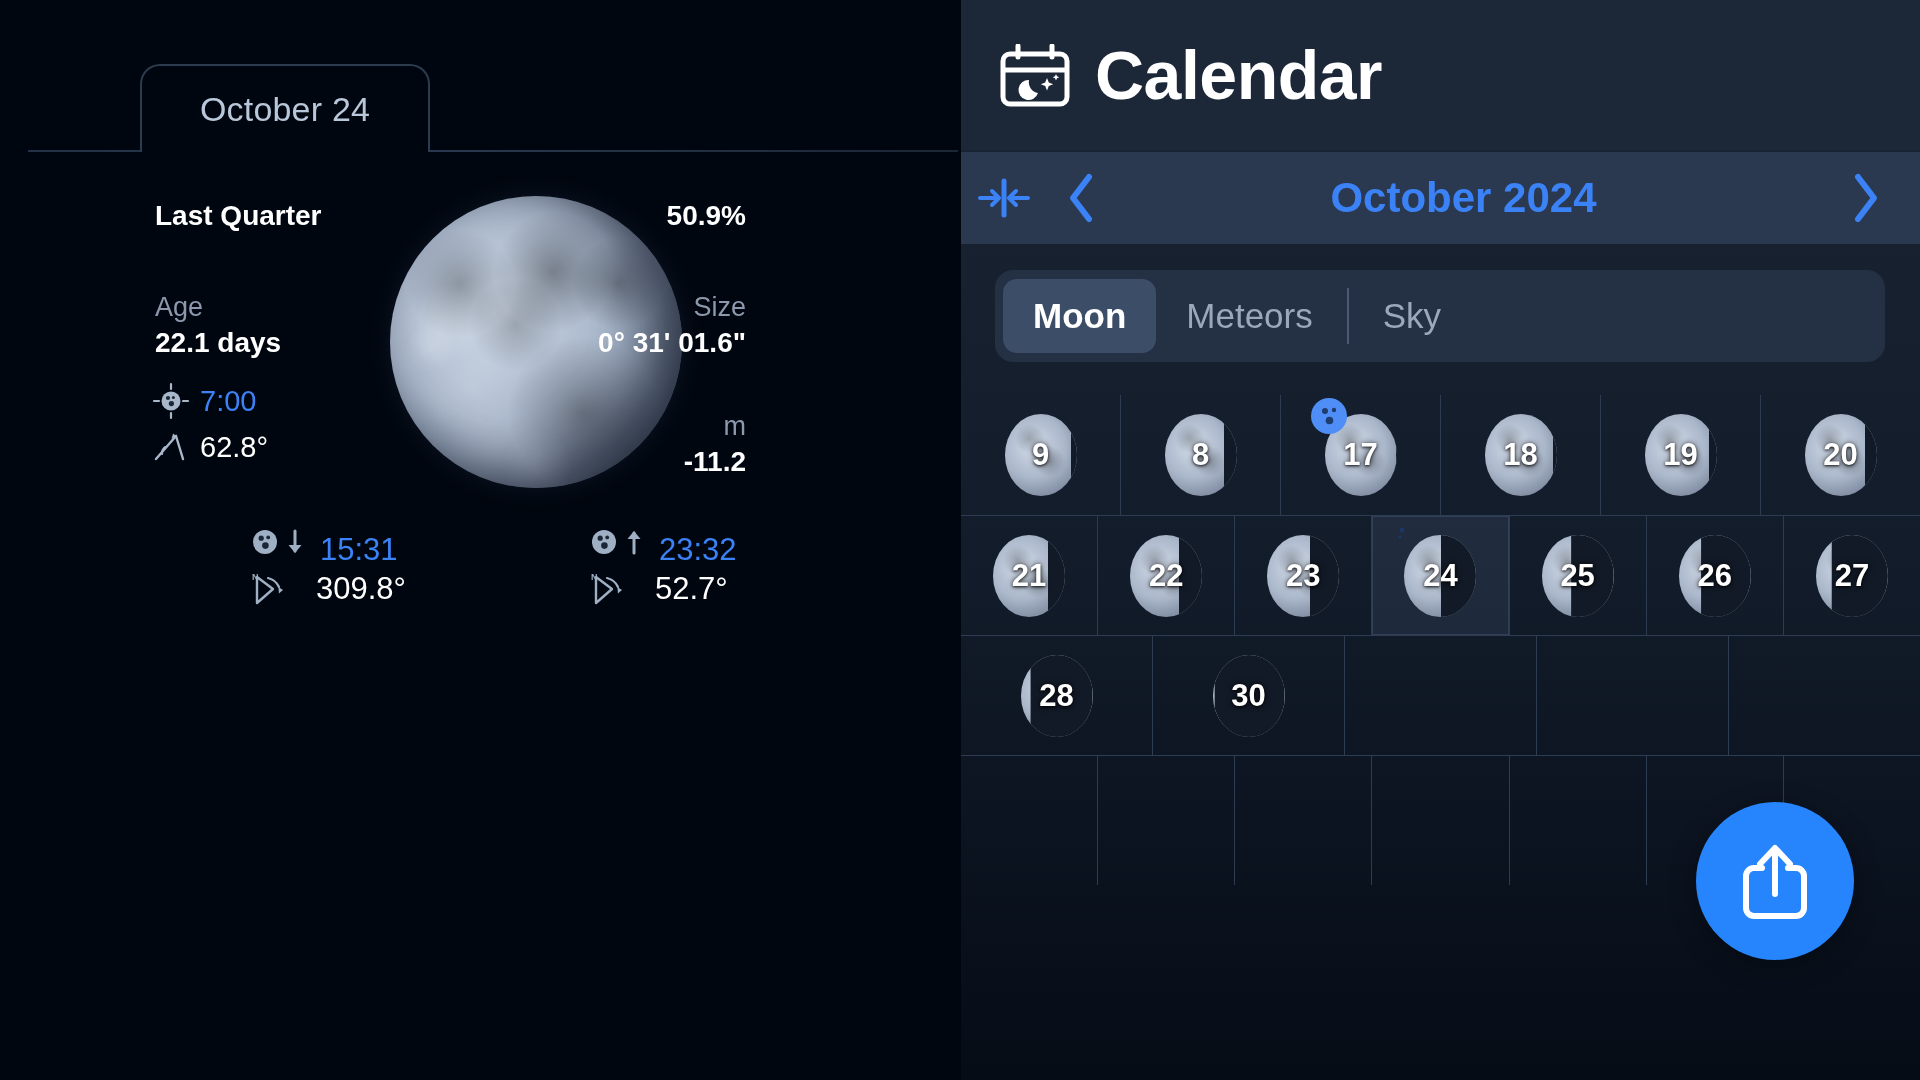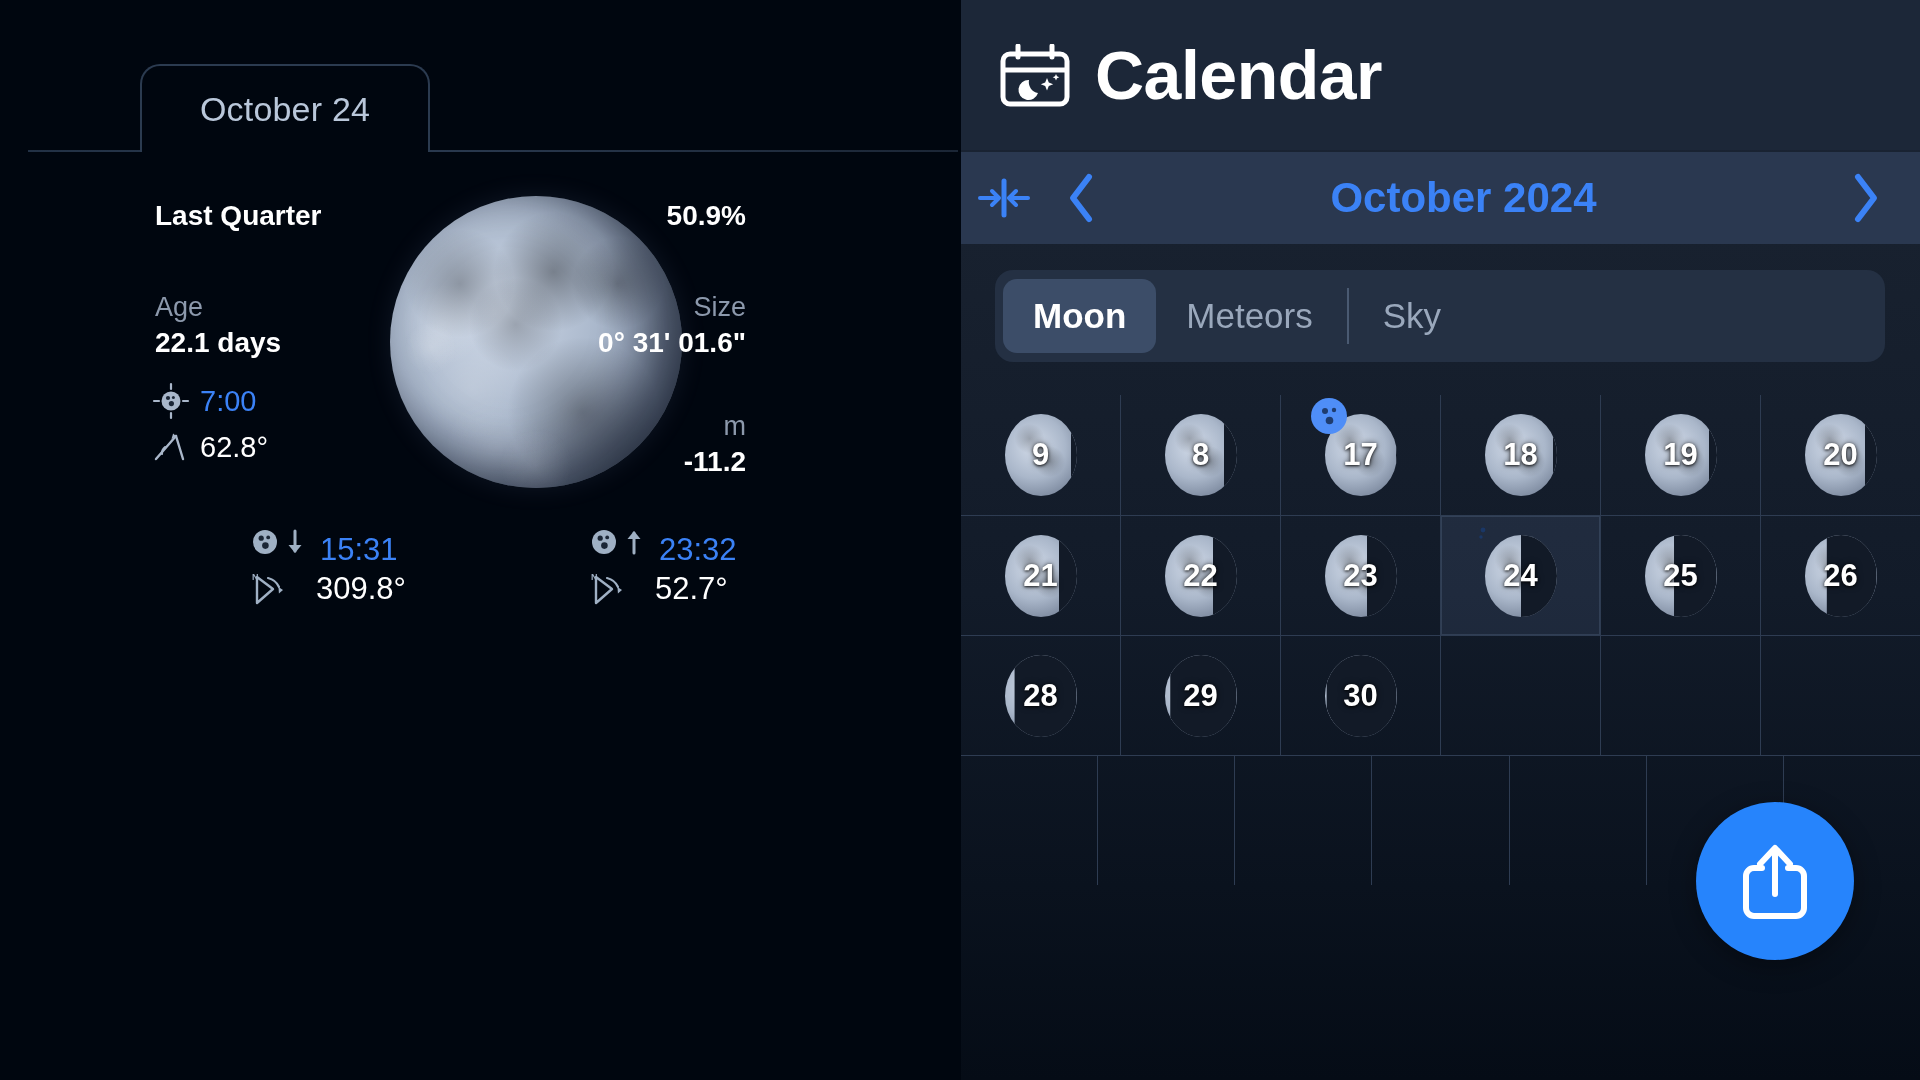--- a/index.html
+++ b/index.html
@@ -467,36 +467,36 @@
             </div>
           </div>
           <div class="grid-cell">
             <div class="daymoon">
               <div class="dm-disc">
                 <div class="dm-shadow" style="width: 100%; right: 0px; border-radius: 50%; clip-path: inset(0px 0px 0px 31%);"></div>
               </div>
               <span class="daynum">26</span>
             </div>
           </div>
+          <div class="grid-cell">
+            <div class="daymoon">
+              <div class="dm-disc">
+                <div class="dm-shadow" style="width: 100%; right: 0px; border-radius: 50%; clip-path: inset(0px 0px 0px 22%);"></div>
+              </div>
+              <span class="daynum">27</span>
+            </div>
+          </div>
         </div>
       <div class="grid-row" id="row2">
           <div class="grid-cell">
             <div class="daymoon">
               <div class="dm-disc">
                 <div class="dm-shadow" style="width: 100%; right: 0px; border-radius: 50%; clip-path: inset(0px 0px 0px 14%);"></div>
               </div>
               <span class="daynum">28</span>
-            </div>
-          </div>
-          <div class="grid-cell">
-            <div class="daymoon">
-              <div class="dm-disc">
-                <div class="dm-shadow" style="width: 100%; right: 0px; border-radius: 50%; clip-path: inset(0px 0px 0px 8%);"></div>
-              </div>
-              <span class="daynum">29</span>
             </div>
           </div>
           <div class="grid-cell">
             <div class="daymoon">
               <div class="dm-disc">
                 <div class="dm-shadow" style="width: 100%; right: 0px; border-radius: 50%; clip-path: inset(0px 0px 0px 3%);"></div>
               </div>
               <span class="daynum">30</span>
             </div>
           </div>

